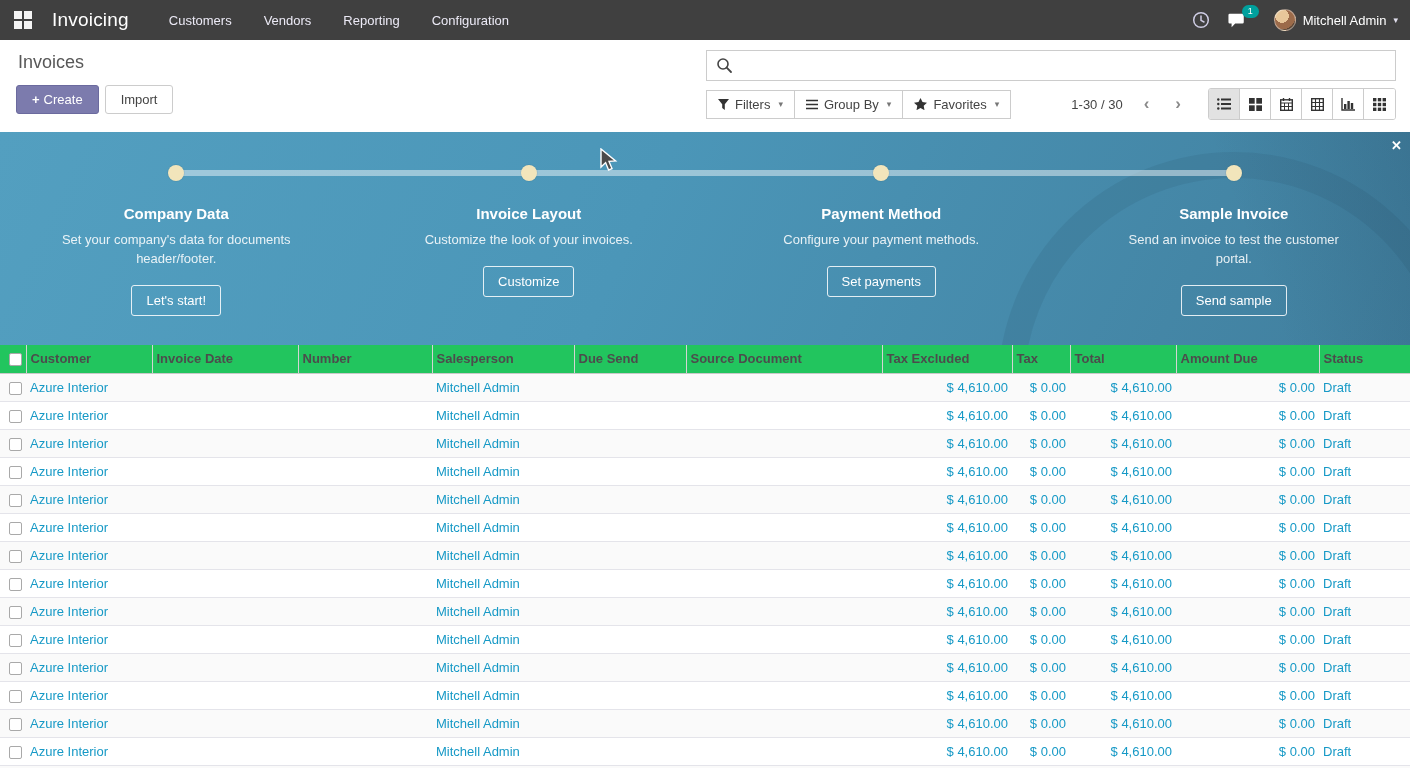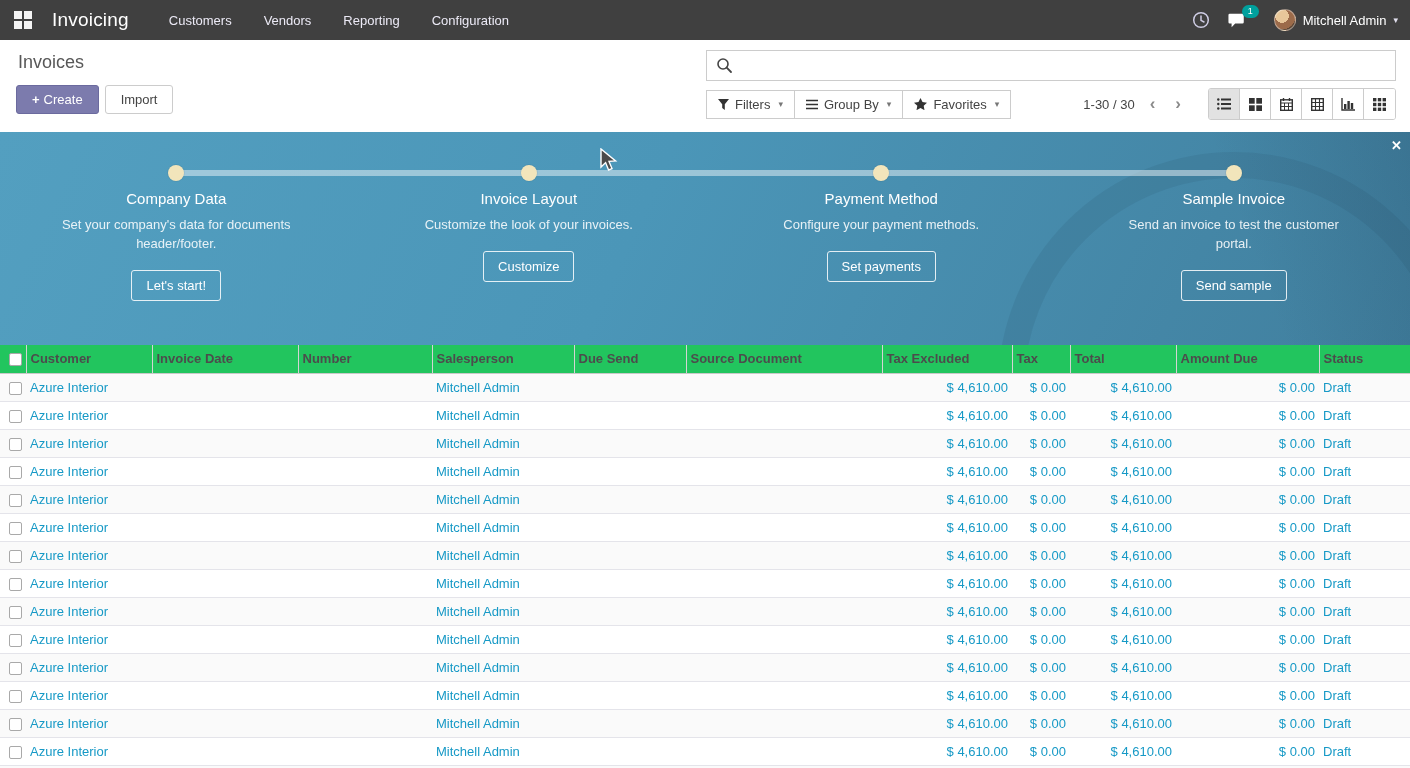--- a/index.html
+++ b/index.html
@@ -41,21 +41,21 @@
   .searchbox { height:31px; border:1px solid #ccc; display:flex; align-items:center; background:#fff; }
   .searchbox input { flex:1; border:none; outline:none; font-size:14px; padding:0 10px; color:#333;
     font-family:"Liberation Sans", sans-serif; }
   .searchbox input::placeholder { color:#9a9a9a; }
   .search-glass { padding:0 9px; cursor:pointer; display:flex; }
   .cp-row2 { display:flex; align-items:center; margin-top:7px; }
   .facet-btns { display:flex; }
   .facet-btns .fbtn { border:1px solid #ccc; background:#fff; color:#444; font-size:13px;
     padding:6px 11px; cursor:pointer; display:flex; align-items:center; gap:6px; margin-right:-1px; }
   .fbtn .dd { font-size:9px; color:#777; margin-left:2px; }
-  .pager { margin-left:auto; display:flex; align-items:center; gap:10px; font-size:13px; color:#444; }
+  .pager { margin-left:auto; display:flex; align-items:center; gap:16px; font-size:13px; color:#444; }
   .pg-arrow { font-size:17px; color:#8a8a8a; cursor:pointer; padding:0 5px; font-weight:bold; }
   .switcher { display:flex; margin-left:22px; border:1px solid #ccc; border-radius:3px; overflow:hidden; }
   .switcher .sw { width:31px; height:30px; display:flex; align-items:center; justify-content:center;
     background:#fff; border-right:1px solid #ccc; cursor:pointer; }
   .switcher .sw:last-child { border-right:none; }
   .switcher .sw.active { background:#e2e2e2; }
 
   
   .banner { position:relative; height:213px;
     background:linear-gradient(115deg, #539fc0 0%, #4b96b8 45%, #417f9e 100%); overflow:hidden; }
@@ -63,21 +63,21 @@
     border:26px solid rgba(30,60,80,.10); border-radius:50%; }
   .banner::after { content:""; position:absolute; right:0; top:0; width:260px; height:100%;
     background:linear-gradient(250deg, rgba(25,55,80,.18) 0%, rgba(25,55,80,0) 60%); }
   .banner-close { position:absolute; top:6px; right:8px; color:#fff; font-size:13px; font-weight:bold;
     cursor:pointer; z-index:5; }
   .progress-line { position:absolute; left:176px; right:176px; top:38px; height:6px;
     background:rgba(255,255,255,.45); border-radius:3px; z-index:1; }
   .steps { position:relative; display:flex; height:100%; z-index:2; }
   .step { width:25%; display:flex; flex-direction:column; align-items:center; padding-top:33px; }
   .dot { width:16px; height:16px; border-radius:50%; background:#f2e5bb; box-shadow:0 0 0 1px rgba(0,0,0,.05); }
-  .step-title { margin-top:9px; font-size:15px; font-weight:normal; color:#fff; }
+  .step-title { margin-top:24px; font-size:15px; font-weight:bold; color:#fff; }
   .step-desc { margin-top:9px; font-size:13px; color:rgba(255,255,255,.87); text-align:center;
     line-height:1.45; max-width:230px; }
   .step-btn { margin-top:16px; background:transparent; border:1px solid rgba(255,255,255,.85);
     color:#fff; font-size:13px; padding:7px 14px; border-radius:3px; cursor:pointer;
     font-family:"Liberation Sans", sans-serif; }
 
   
   table.listview { width:1410px; border-collapse:collapse; table-layout:fixed; font-size:13px; }
   .listview thead th { background:#22c55e; color:#4c4c4c; font-weight:bold; text-align:left;
     height:28px; padding:0 4px; border-right:1px solid #d4d4d4; border-bottom:1px solid #c9c9c9;

